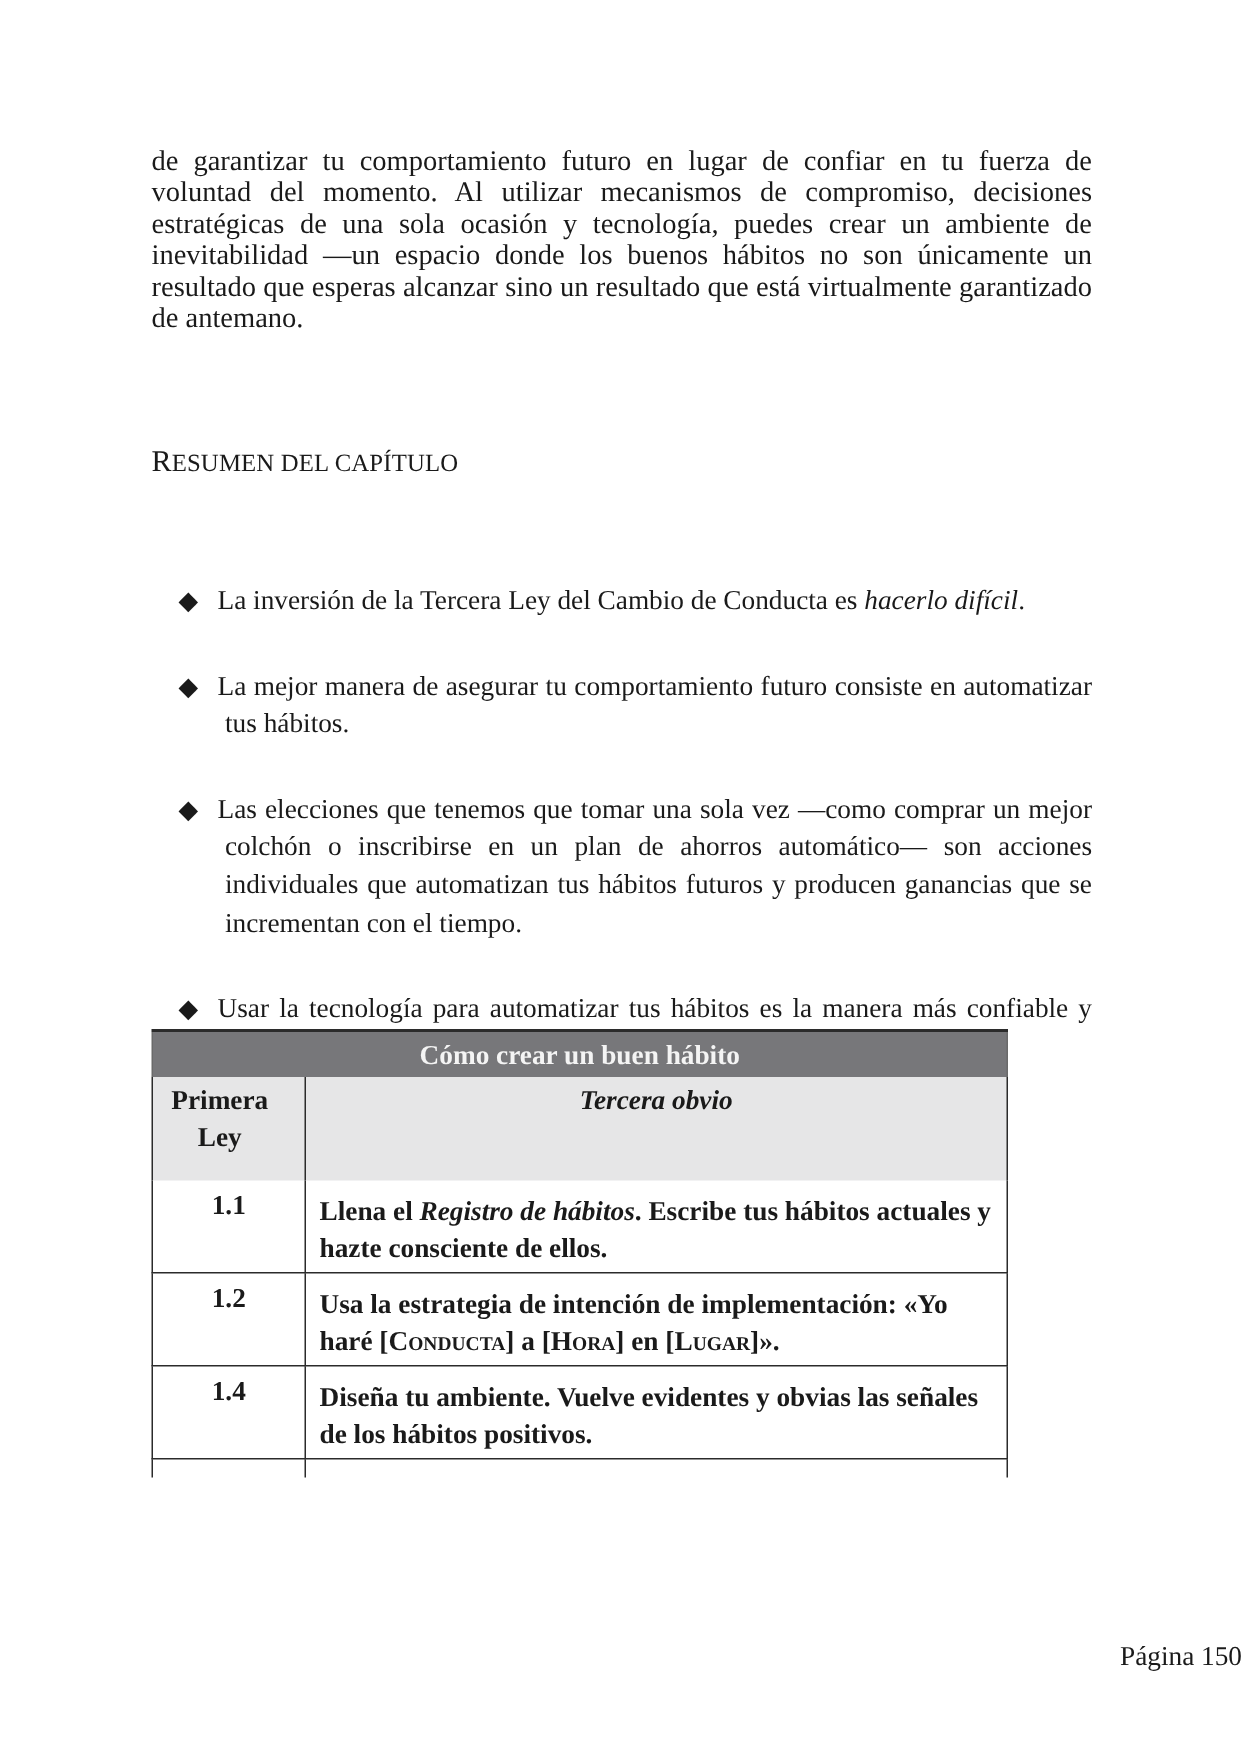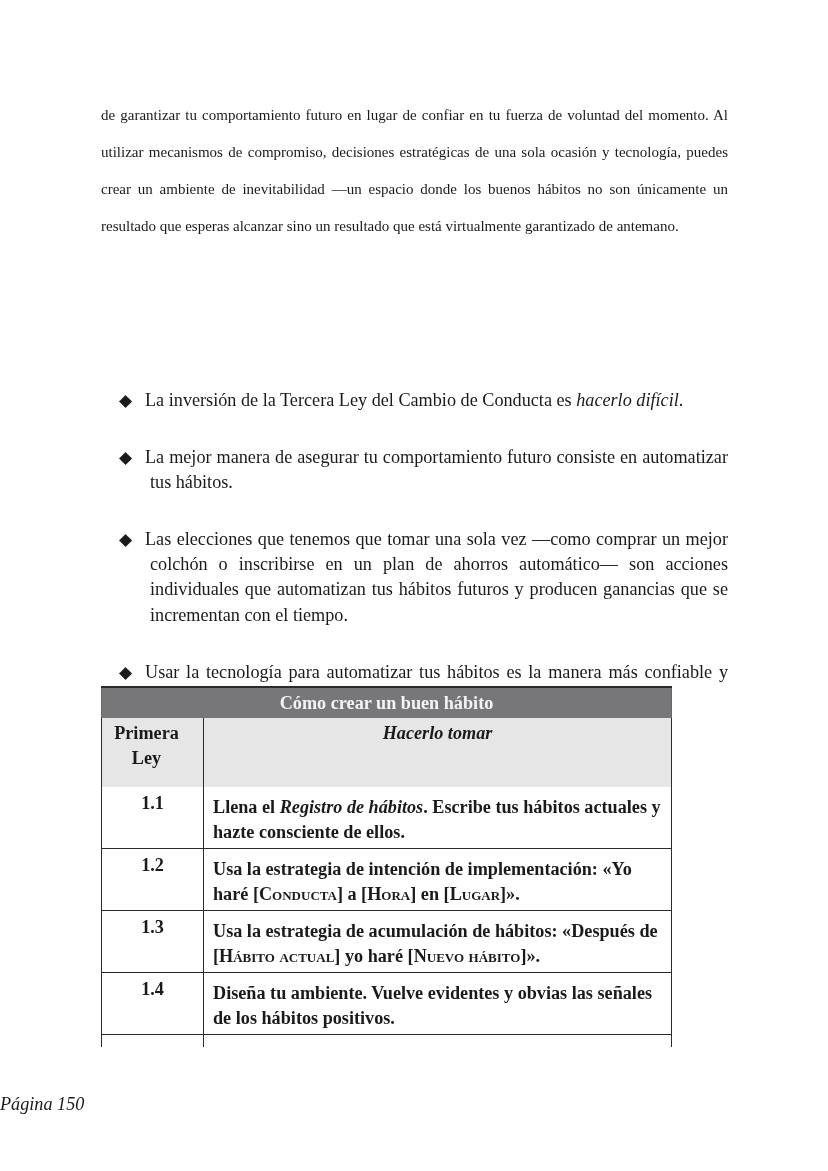--- a/index.html
+++ b/index.html
@@ -3,21 +3,21 @@
   <meta charset="utf-8">
   <style>
     html, body { margin: 0; padding: 0; background: #ffffff; }
     body {
       width: 828px; height: 1171px; position: relative; overflow: hidden;
       font-family: "Liberation Serif", "DejaVu Serif", serif;
       color: #1a1a1a;
     }
     .page { position: absolute; left: 101px; top: 97px; width: 627px; }
     .para {
-      font-size: 15px; line-height: 37px; text-align: justify; margin: 0;
+      font-size: 19px; line-height: 21px; text-align: justify; margin: 0;
     }
     .section-title {
       margin: 0; position: absolute; left: 0; top: 200px;
       font-size: 20px; font-weight: normal; letter-spacing: 0.1px;
     }
     .section-title .big { font-size: 20px; }
     .section-title .sc { font-size: 16.5px; }
     .bullets {
       position: absolute; left: 18px; top: 259px; width: 609px;
       list-style: none; margin: 0; padding: 0;
@@ -57,57 +57,54 @@
     .item-row .txt {
       padding: 8px 10px 3px 9px; border-right: 1.5px solid #2b2b2b;
     }
     .sc-small { font-variant: small-caps; }
     .cut-row td { height: 12px; }
     .cut-row .num { border-left: 1.5px solid #2b2b2b; border-right: 1.5px solid #2b2b2b; }
     .cut-row .txt { border-right: 1.5px solid #2b2b2b; }
 
     .footer {
       position: absolute; left: 0; width: 828px; top: 1094px;
-      text-align: left; font-size: 18.2px; font-style: italic;
+      text-align: right; font-size: 18.2px;
     }
   </style>
 </head>
 <body>
 
 <div class="page">
   <p class="para">de garantizar tu comportamiento futuro en lugar de confiar en tu fuerza de voluntad del momento. Al utilizar mecanismos de compromiso, decisiones estratégicas de una sola ocasión y tecnología, puedes crear un ambiente de inevitabilidad —un espacio donde los buenos hábitos no son únicamente un resultado que esperas alcanzar sino un resultado que está virtualmente garantizado de antemano.</p>
 
+  <h2 class="section-title"><span class="big">R</span><span class="sc">ESUMEN DEL CAPÍTULO</span></h2>
 
   <ul class="bullets">
     <li><span class="diamond">◆</span><span>La inversión de la Tercera Ley del Cambio de Conducta es </span><em>hacerlo difícil</em><span>.</span></li>
     <li><span class="diamond">◆</span><span>La mejor manera de asegurar tu comportamiento futuro consiste en automatizar tus hábitos.</span></li>
     <li><span class="diamond">◆</span><span>Las elecciones que tenemos que tomar una sola vez —como comprar un mejor colchón o inscribirse en un plan de ahorros automático— son acciones individuales que automatizan tus hábitos futuros y producen ganancias que se incrementan con el tiempo.</span></li>
     <li><span class="diamond">◆</span><span>Usar la tecnología para automatizar tus hábitos es la manera más confiable y efectiva de garantizar el comportamiento apropiado.</span></li>
   </ul>
 
   <table class="habit-table">
     <tbody>
         <tr class="title-row">
       <th colspan="2">Cómo crear un buen hábito</th>
     </tr>
     <tr class="law-row">
       <td class="law-label"><span>Primera</span><br><span>Ley</span></td>
-      <td class="law-name">Hacerlo tomar</td>
+      <td class="law-name">Tercera obvio</td>
     </tr>
     <tr class="item-row">
       <td class="num">1.1</td>
       <td class="txt"><span>Llena el </span><em>Registro de hábitos</em><span>. Escribe tus hábitos actuales y hazte consciente de ellos.</span></td>
     </tr>
     <tr class="item-row">
       <td class="num">1.2</td>
       <td class="txt"><span>Usa la estrategia de intención de implementación: «Yo haré [</span><span class="sc-small">Conducta</span><span>] a [</span><span class="sc-small">Hora</span><span>] en [</span><span class="sc-small">Lugar</span><span>]».</span></td>
-    </tr>
-    <tr class="item-row">
-      <td class="num">1.3</td>
-      <td class="txt"><span>Usa la estrategia de acumulación de hábitos: «Después de [</span><span class="sc-small">Hábito actual</span><span>] yo haré [</span><span class="sc-small">Nuevo hábito</span><span>]».</span></td>
     </tr>
     <tr class="item-row">
       <td class="num">1.4</td>
       <td class="txt">Diseña tu ambiente. Vuelve evidentes y obvias las señales de los hábitos positivos.</td>
     </tr>
     <tr class="cut-row">
       <td class="num"></td>
       <td class="txt"></td>
     </tr>
   </tbody>

